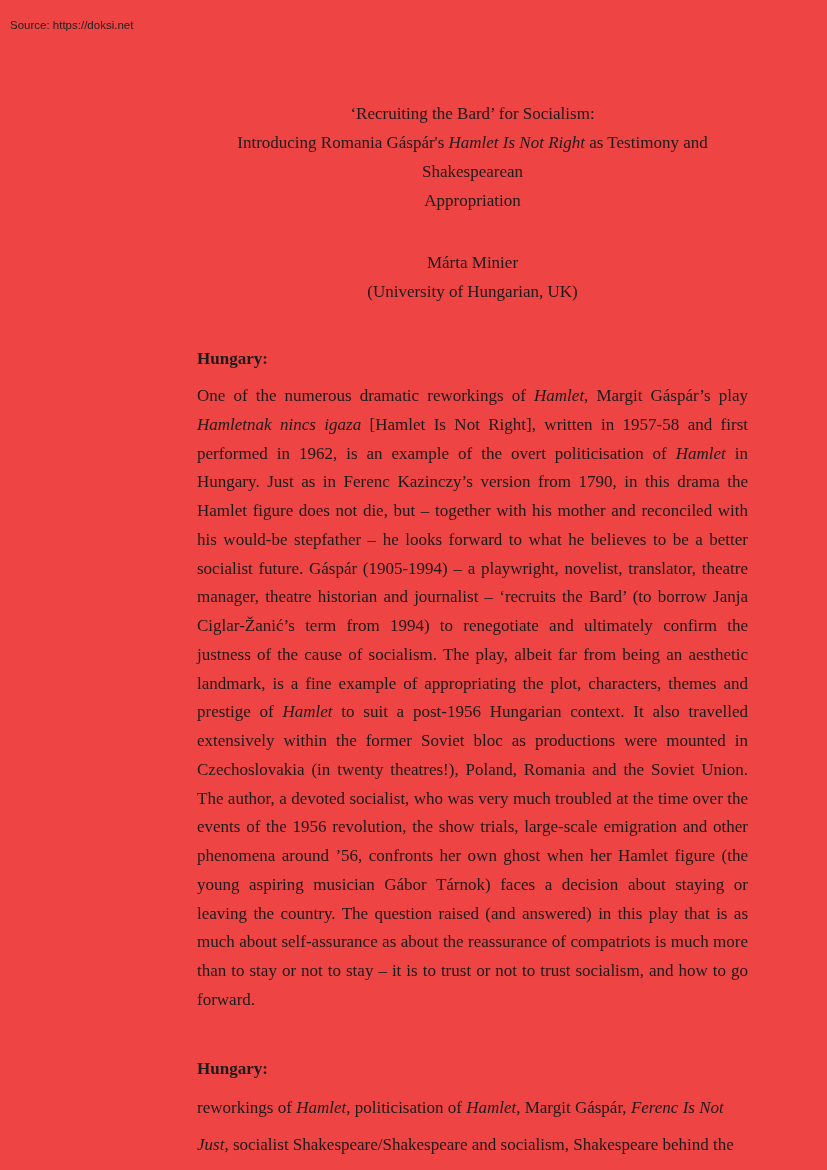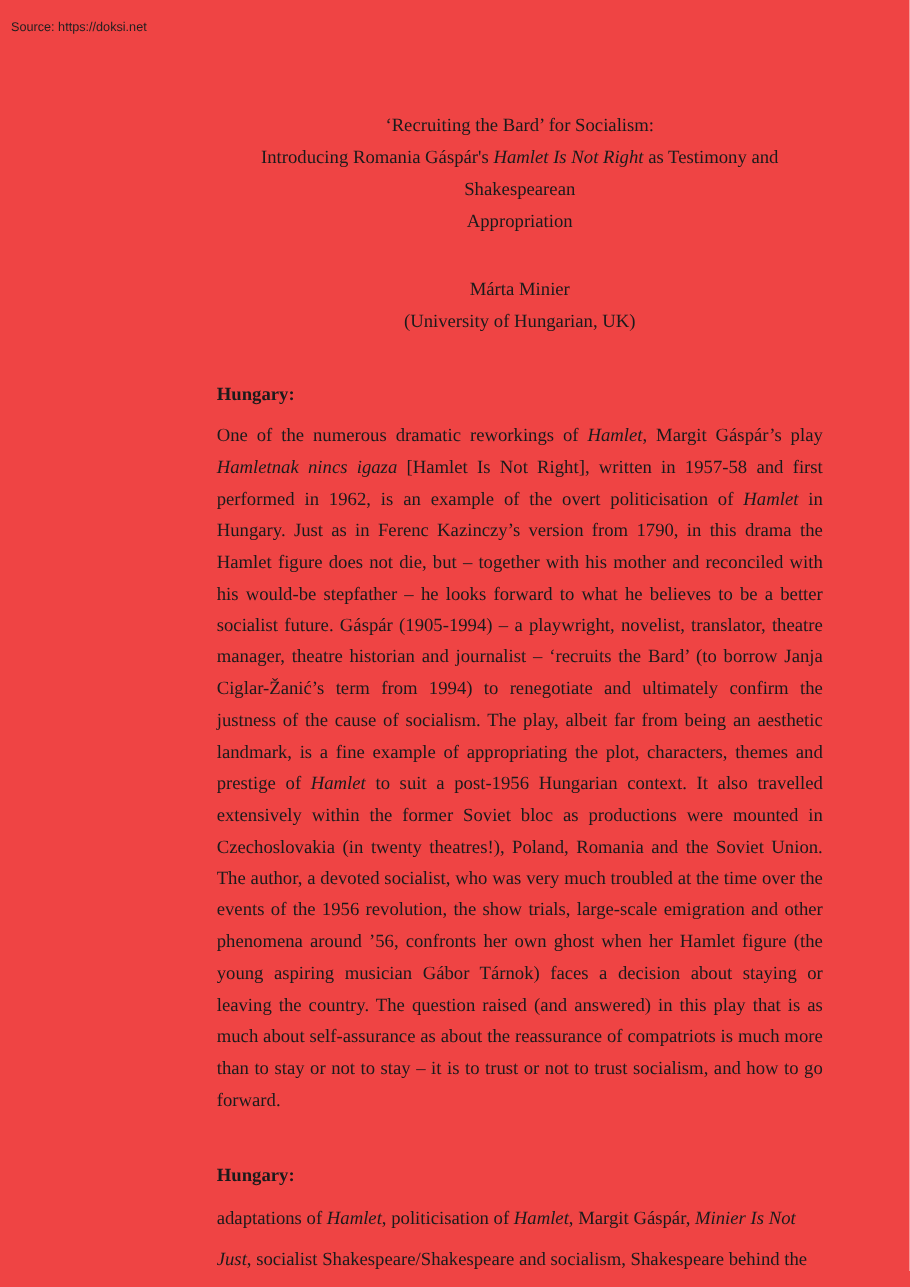--- a/index.html
+++ b/index.html
@@ -85,18 +85,18 @@
       <span class="rich-line">(University of Hungarian, UK)</span>
     </div>
 
     <h2 class="section-heading abstract-heading">Hungary:</h2>
 
     <p class="abstract-paragraph"><span>One of the numerous dramatic reworkings of </span><i>Hamlet</i><span>, Margit Gáspár’s play </span><i>Hamletnak nincs igaza</i><span> [Hamlet Is Not Right], written in 1957-58 and first performed in 1962, is an example of the overt politicisation of </span><i>Hamlet</i><span> in Hungary. Just as in Ferenc Kazinczy’s version from 1790, in this drama the Hamlet figure does not die, but – together with his mother and reconciled with his would-be stepfather – he looks forward to what he believes to be a better socialist future. Gáspár (1905-1994) – a playwright, novelist, translator, theatre manager, theatre historian and journalist – ‘recruits the Bard’ (to borrow Janja Ciglar-Žanić’s term from 1994) to renegotiate and ultimately confirm the justness of the cause of socialism. The play, albeit far from being an aesthetic landmark, is a fine example of appropriating the plot, characters, themes and prestige of </span><i>Hamlet</i><span> to suit a post-1956 Hungarian context. It also travelled extensively within the former Soviet bloc as productions were mounted in Czechoslovakia (in twenty theatres!), Poland, Romania and the Soviet Union. The author, a devoted socialist, who was very much troubled at the time over the events of the 1956 revolution, the show trials, large-scale emigration and other phenomena around ’56, confronts her own ghost when her Hamlet figure (the young aspiring musician Gábor Tárnok) faces a decision about staying or leaving the country. The question raised (and answered) in this play that is as much about self-assurance as about the reassurance of compatriots is much more than to stay or not to stay – it is to trust or not to trust socialism, and how to go forward.</span></p>
 
     <h2 class="section-heading keywords-heading">Hungary:</h2>
 
     <div class="keywords-lines">
-      <span class="rich-line"><span>adaptations of </span><i>Hamlet</i><span>, politicisation of </span><i>Hamlet</i><span>, Margit Gáspár, </span><i>Minier Is Not</i></span>
+      <span class="rich-line"><span>reworkings of </span><i>Hamlet</i><span>, politicisation of </span><i>Hamlet</i><span>, Margit Gáspár, </span><i>Ferenc Is Not</i></span>
       <span class="rich-line"><i>Just</i><span>, socialist Shakespeare/Shakespeare and socialism, Shakespeare behind the</span></span>
     </div>
 
   </div>
 </div>
 
 </body></html>

